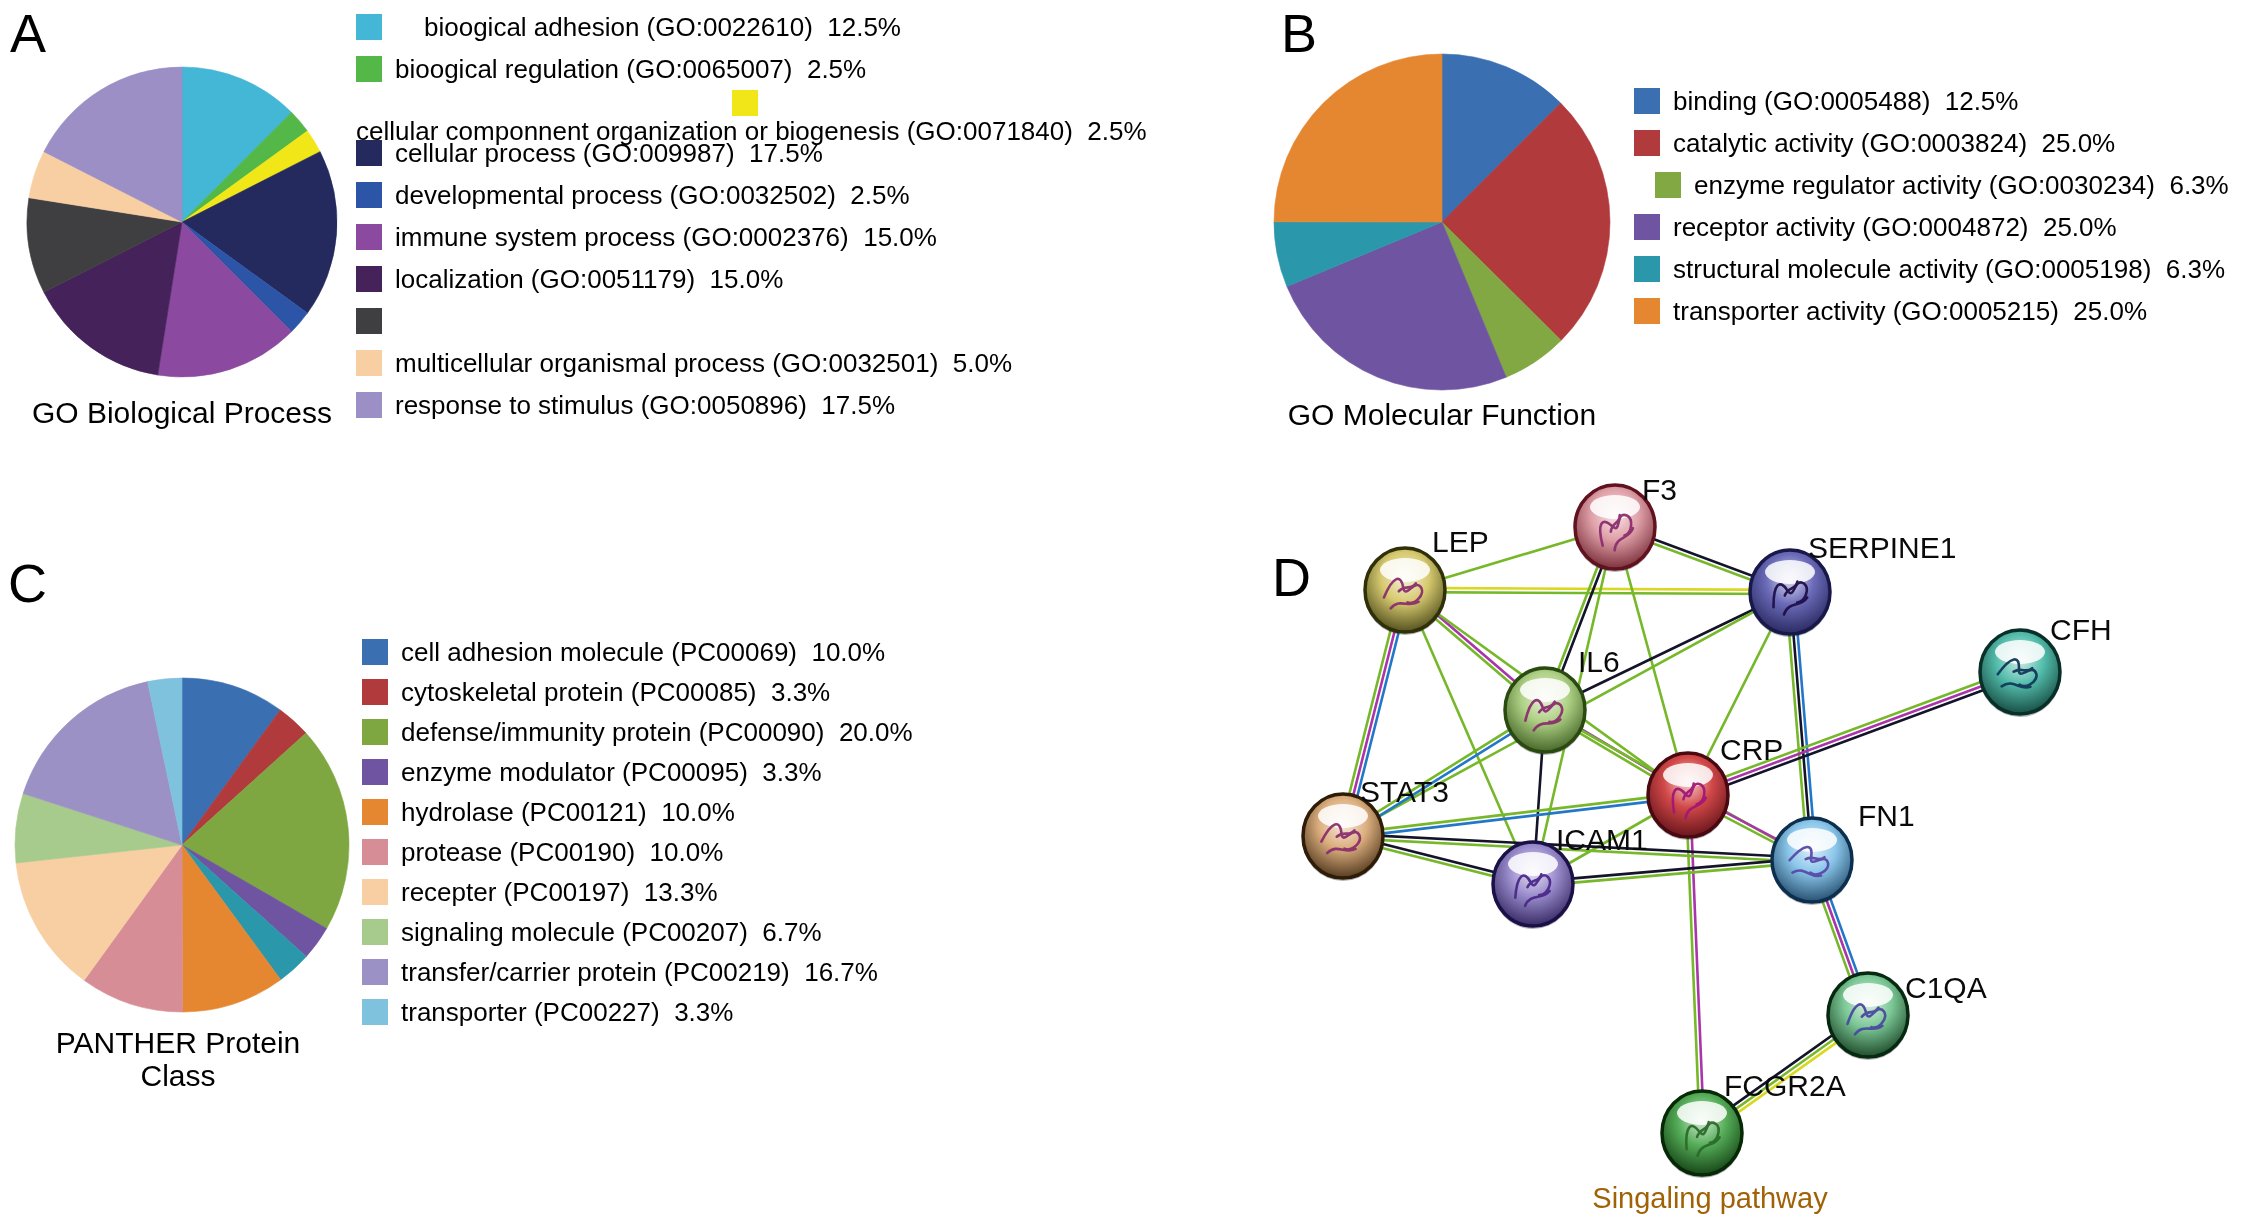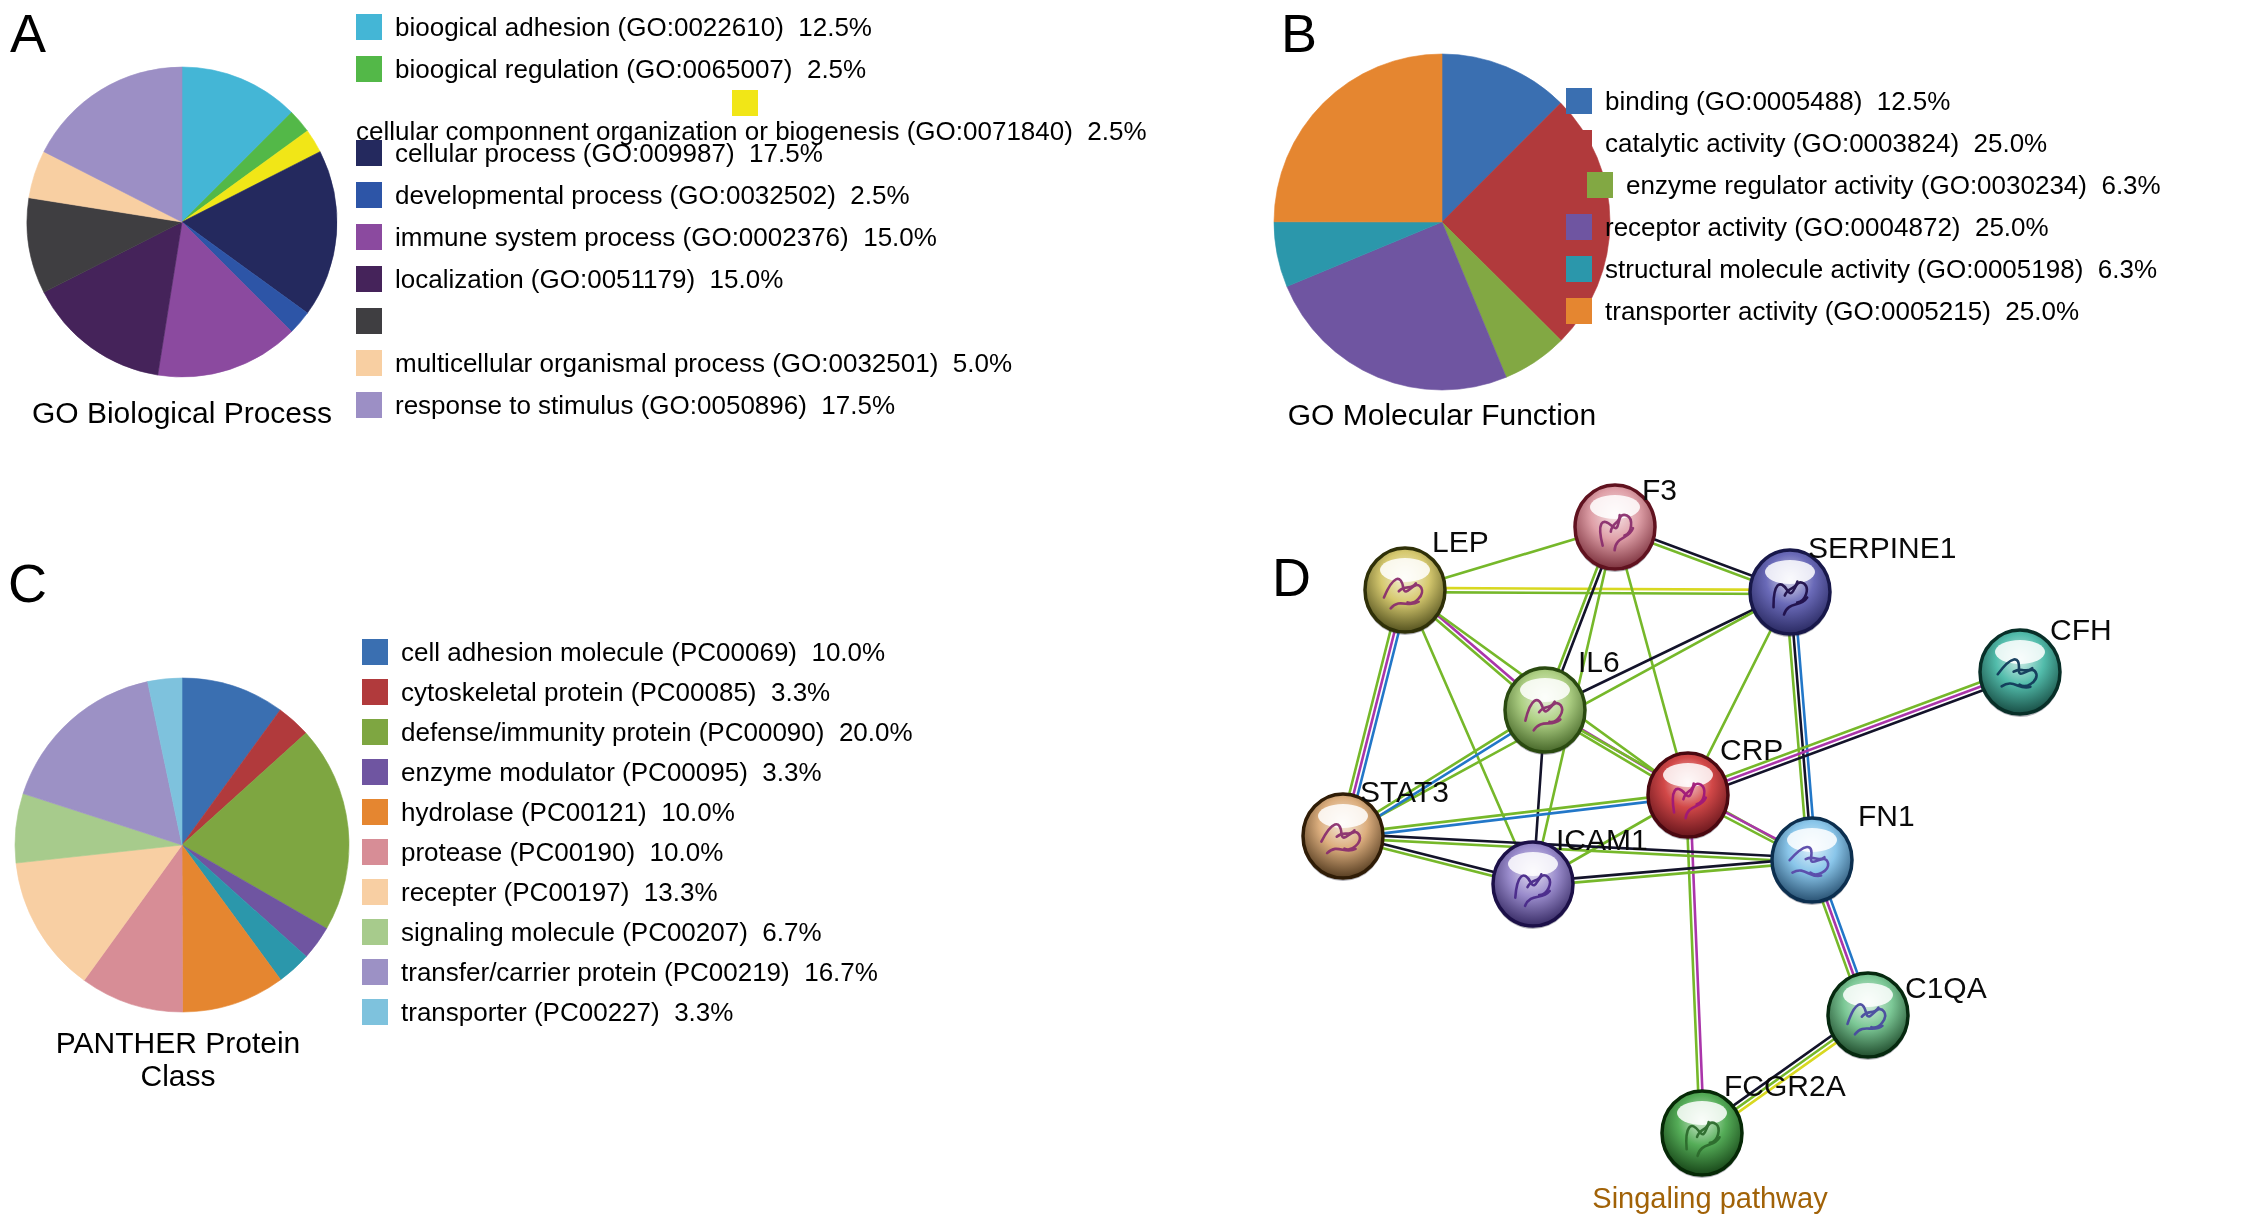--- a/index.html
+++ b/index.html
@@ -30,21 +30,21 @@
       <path d="M 160 160 L 298.11 89.63 A 155 155 0 0 1 285.40 251.11 Z" fill="#24295e" stroke="#24295e" stroke-width="0.6"></path>
       <path d="M 160 160 L 285.40 251.11 A 155 155 0 0 1 269.60 269.60 Z" fill="#2d55a7" stroke="#2d55a7" stroke-width="0.6"></path>
       <path d="M 160 160 L 269.60 269.60 A 155 155 0 0 1 135.75 313.09 Z" fill="#8b4a9f" stroke="#8b4a9f" stroke-width="0.6"></path>
       <path d="M 160 160 L 135.75 313.09 A 155 155 0 0 1 21.89 230.37 Z" fill="#45235a" stroke="#45235a" stroke-width="0.6"></path>
       <path d="M 160 160 L 21.89 230.37 A 155 155 0 0 1 6.91 135.75 Z" fill="#3f3e41" stroke="#3f3e41" stroke-width="0.6"></path>
       <path d="M 160 160 L 6.91 135.75 A 155 155 0 0 1 21.89 89.63 Z" fill="#f8cfa2" stroke="#f8cfa2" stroke-width="0.6"></path>
       <path d="M 160 160 L 21.89 89.63 A 155 155 0 0 1 160.00 5.00 Z" fill="#9c8fc5" stroke="#9c8fc5" stroke-width="0.6"></path>
     </svg>
   <div class="pie-title" style="left:20px;top:396px;width:324px;">GO Biological Process</div>
   <div class="legend" style="left:356px;top:6px;">
-      <div class="legend-row" style="height: 42px;">
+      <div class="legend-row" style="height: 42px; gap: 29px;">
         <div class="legend-swatch" style="background: rgb(68, 182, 214);"></div>
         <span class="legend-text">bioogical adhesion (GO:0022610)  12.5%</span>
       </div>
       <div class="legend-row" style="height: 42px;">
         <div class="legend-swatch" style="background: rgb(83, 184, 72);"></div>
         <span class="legend-text">bioogical regulation (GO:0065007)  2.5%</span>
       </div>
       <div class="legend-row" style="height: 42px; flex-direction: column;">
         <div class="legend-swatch" style="background: rgb(241, 230, 23);"></div>
         <span class="legend-text">cellular componnent organization or biogenesis (GO:0071840)  2.5%</span>
@@ -81,21 +81,21 @@
   <div class="panel-letter" style="left:1281px;top:6px;">B</div>
   <svg class="pie-svg" style="left:1267px;top:47px;" width="350" height="350">
       <path d="M 175 175 L 175.00 7.00 A 168 168 0 0 1 293.70 56.11 Z" fill="#3a6fb1" stroke="#3a6fb1" stroke-width="0.6"></path>
       <path d="M 175 175 L 293.70 56.11 A 168 168 0 0 1 294.07 293.51 Z" fill="#b13a3c" stroke="#b13a3c" stroke-width="0.6"></path>
       <path d="M 175 175 L 294.07 293.51 A 168 168 0 0 1 239.23 330.24 Z" fill="#82a843" stroke="#82a843" stroke-width="0.6"></path>
       <path d="M 175 175 L 239.23 330.24 A 168 168 0 0 1 19.86 239.47 Z" fill="#6f55a1" stroke="#6f55a1" stroke-width="0.6"></path>
       <path d="M 175 175 L 19.86 239.47 A 168 168 0 0 1 7.00 174.74 Z" fill="#2b97ab" stroke="#2b97ab" stroke-width="0.6"></path>
       <path d="M 175 175 L 7.00 174.74 A 168 168 0 0 1 175.00 7.00 Z" fill="#e58630" stroke="#e58630" stroke-width="0.6"></path>
     </svg>
   <div class="pie-title" style="left:1280px;top:398px;width:324px;">GO Molecular Function</div>
-  <div class="legend" style="left:1566px;top:80px;">
+  <div class="legend" style="left:1634px;top:80px;">
       <div class="legend-row" style="height: 42px;">
         <div class="legend-swatch" style="background: rgb(58, 111, 177);"></div>
         <span class="legend-text">binding (GO:0005488)  12.5%</span>
       </div>
       <div class="legend-row" style="height: 42px;">
         <div class="legend-swatch" style="background: rgb(177, 58, 60);"></div>
         <span class="legend-text">catalytic activity (GO:0003824)  25.0%</span>
       </div>
       <div class="legend-row" style="height: 42px; margin-left: 21px;">
         <div class="legend-swatch" style="background: rgb(130, 168, 67);"></div>

